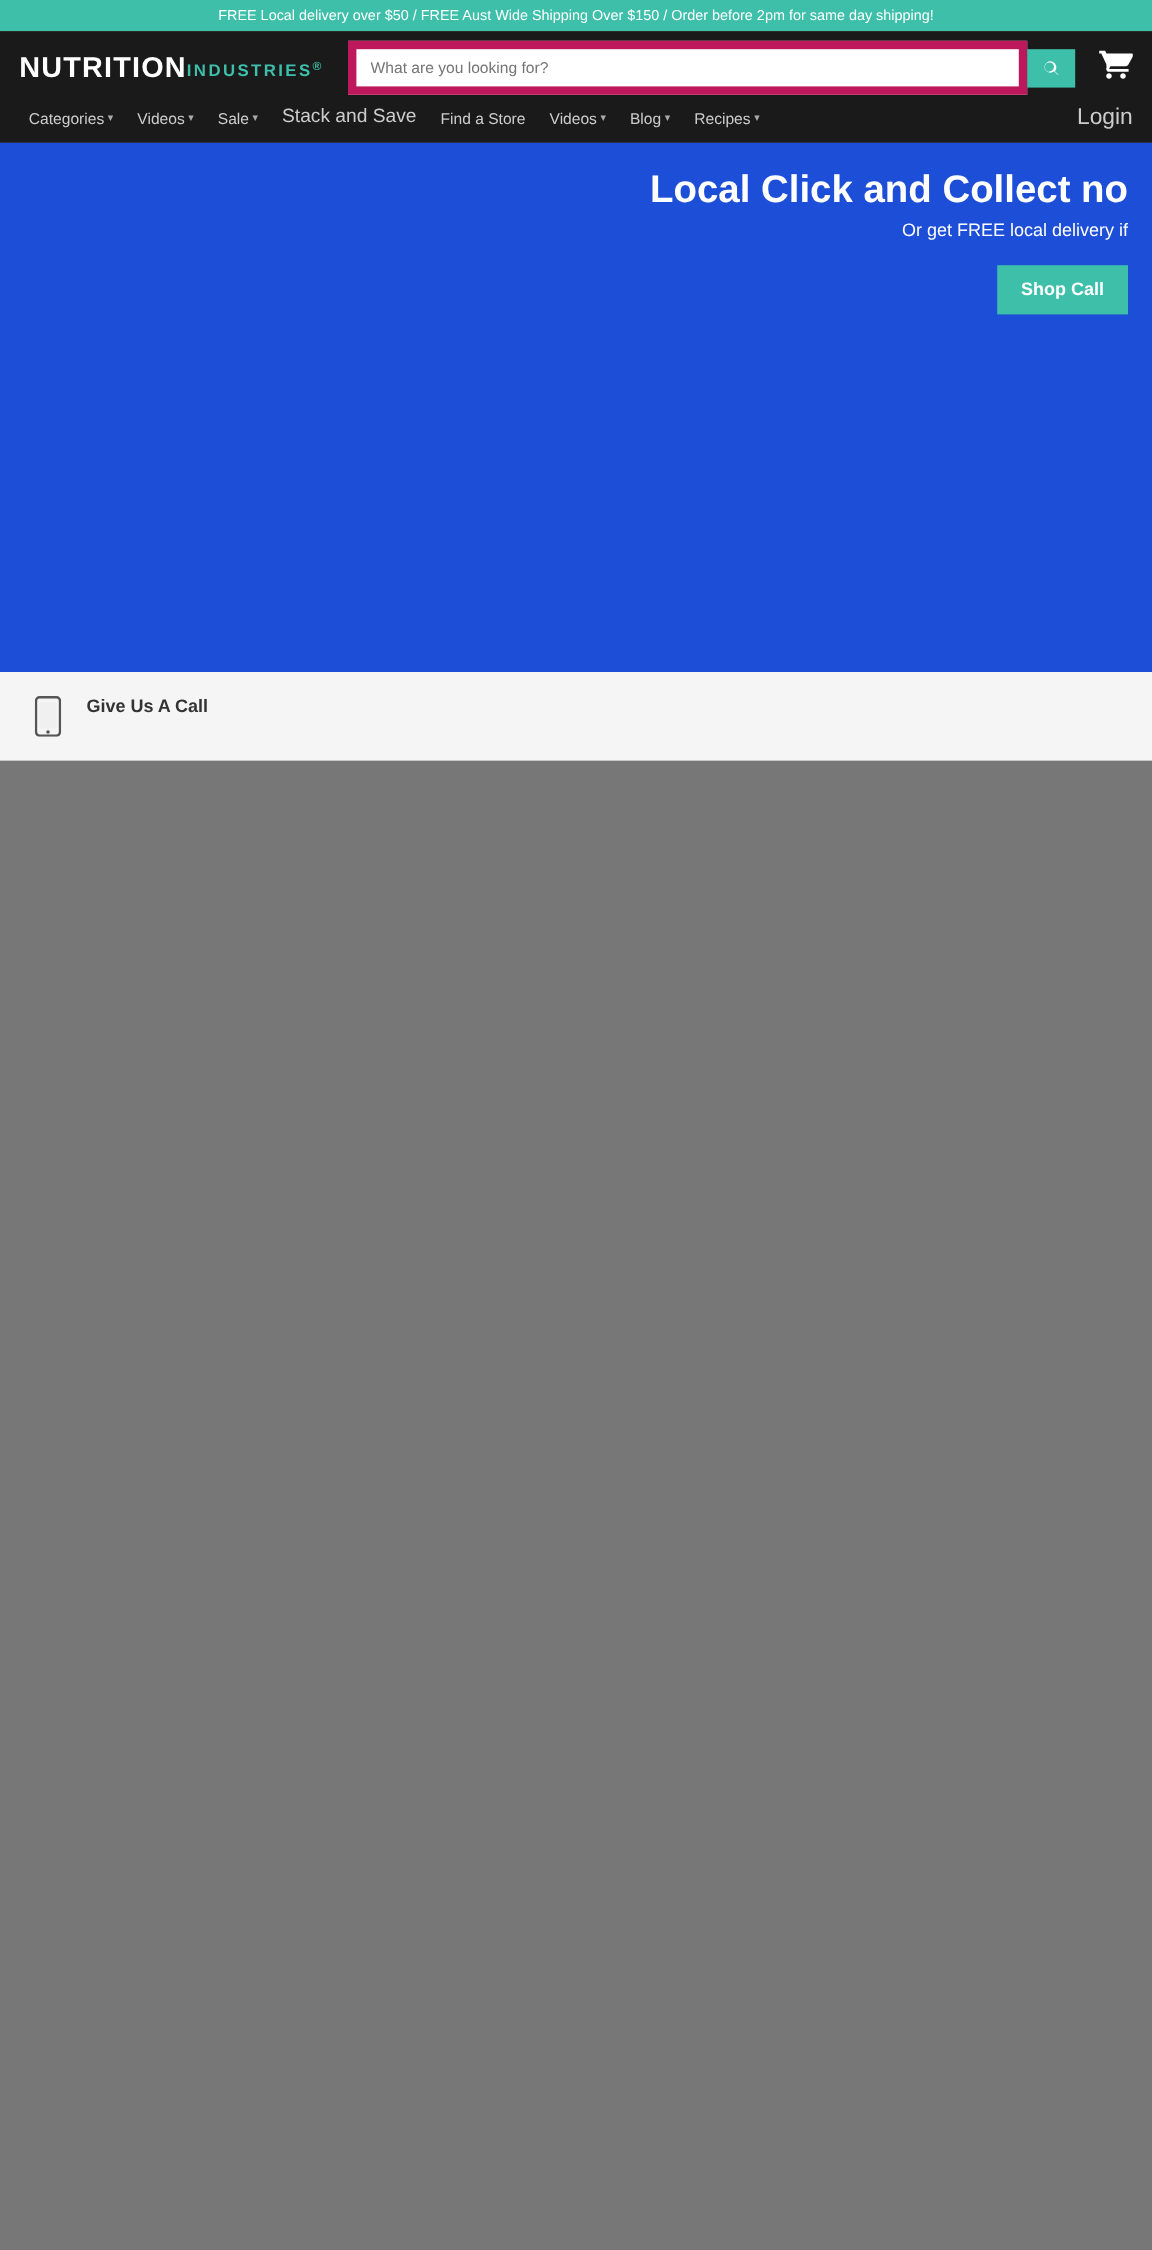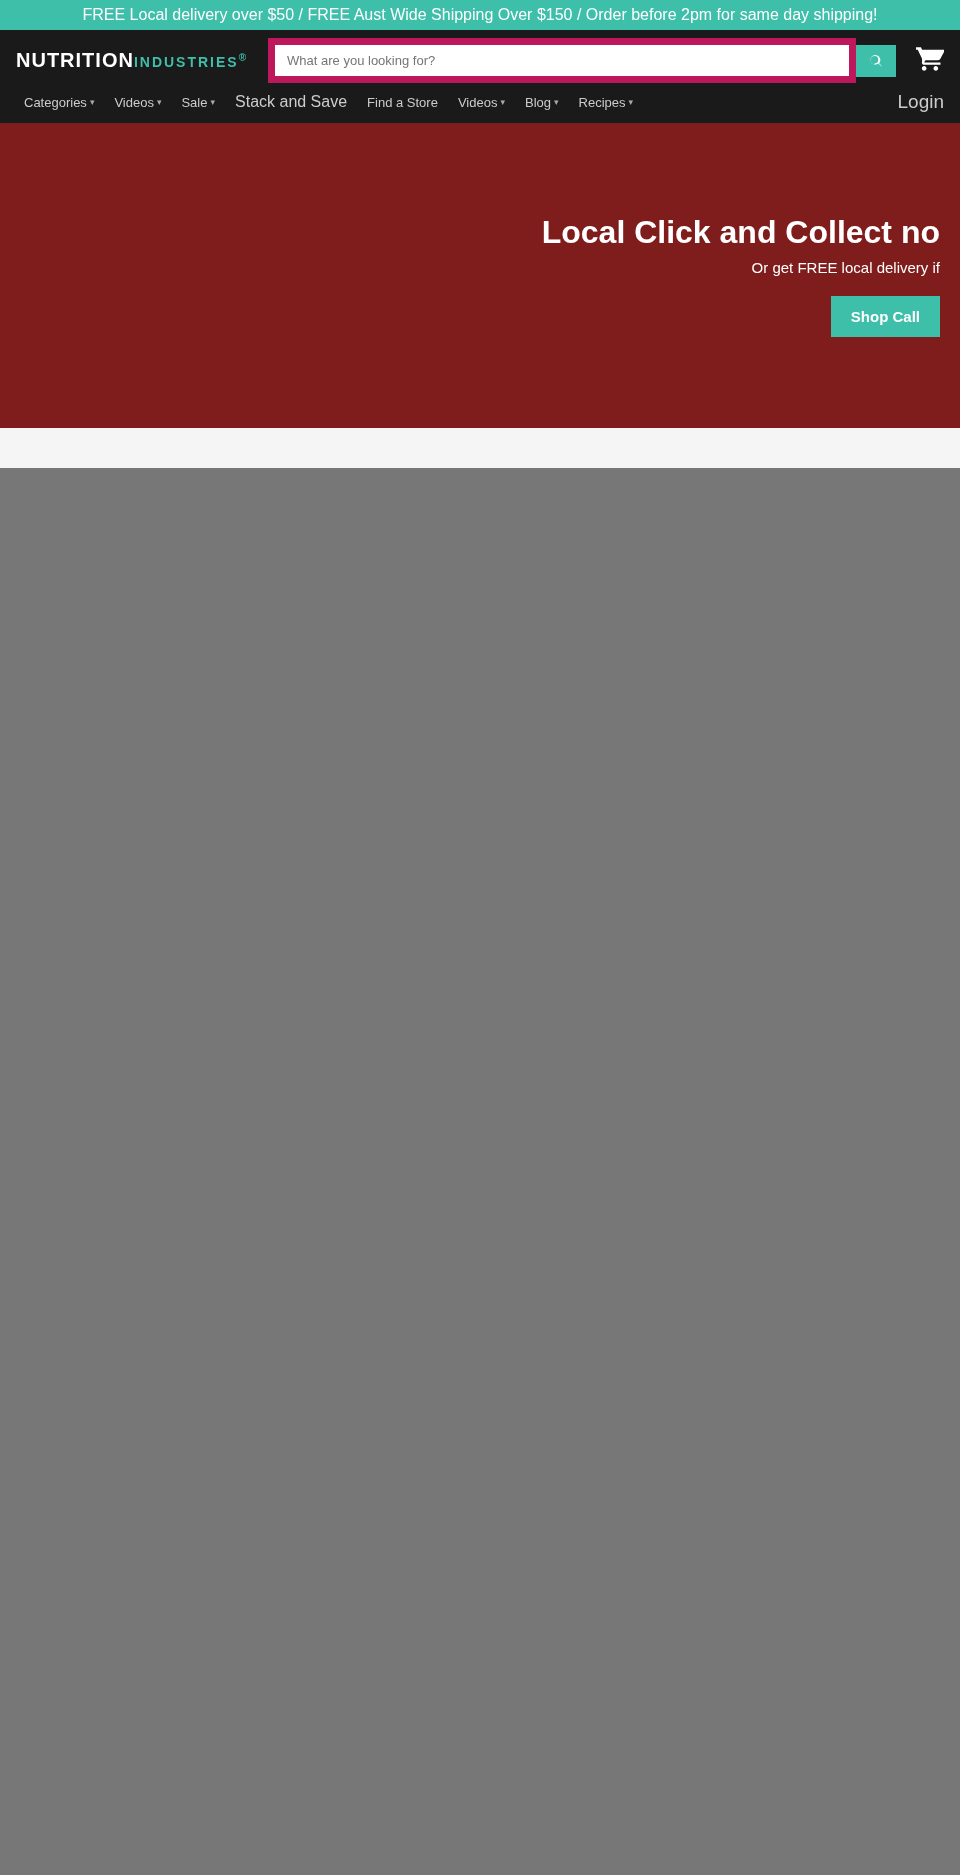--- a/index.html
+++ b/index.html
@@ -3,21 +3,21 @@
   <meta charset="utf-8">
   <style>
     * { margin: 0; padding: 0; box-sizing: border-box; }
     body { font-family: Arial, sans-serif; background: #777; width: 960px; min-height: 1875px; }
 
     
     .top-banner {
       background: #3dbfaa;
       color: white;
       text-align: center;
-      font-size: 16px;
+      font-size: 12px;
       padding: 6px 10px;
       font-weight: 400;
     }
 
     
     .header {
       background: #1a1a1a;
       padding: 8px 16px;
       display: flex;
       flex-direction: column;
@@ -31,21 +31,21 @@
     }
 
     .logo {
       display: flex;
       align-items: baseline;
       gap: 0;
     }
 
     .logo-nutrition {
       color: white;
-      font-size: 20px;
+      font-size: 24px;
       font-weight: 900;
       letter-spacing: 1px;
       text-transform: uppercase;
     }
 
     .logo-industries {
       color: #3dbfaa;
       font-size: 14px;
       font-weight: 700;
       text-transform: uppercase;
@@ -143,25 +143,25 @@
 
     .login-btn {
       margin-left: auto;
       color: #ccc;
       font-size: 19px;
       cursor: pointer;
     }
 
     
     .hero {
-      background: #7f1d1d;
-      height: 305px;
+      background: #1d4ed8;
+      height: 441px;
       position: relative;
       display: flex;
-      align-items: center;
+      align-items: flex-start;
       justify-content: flex-end;
       padding-right: 0;
       overflow: hidden;
     }
 
     .hero-content {
       text-align: right;
       padding: 20px 20px 20px 0;
       z-index: 2;
     }
@@ -308,15 +308,28 @@
   <div class="hero-content">
     <div class="hero-title">Local Click and Collect no</div>
     <div class="hero-subtitle">Or get FREE local delivery if</div>
     <button class="hero-btn">Shop Call</button>
   </div>
 </div>
 
 <div class="features">
 
 
+  <div class="feature-item">
+    <div class="feature-icon">
+      <svg width="22" height="34" viewBox="0 0 22 34" fill="none" xmlns="http://www.w3.org/2000/svg">
+        <rect x="1" y="1" width="20" height="32" rx="3" stroke="#555" stroke-width="2" fill="none"></rect>
+        <rect x="4" y="5" width="14" height="22" rx="1" fill="#f0f0f0"></rect>
+        <circle cx="11" cy="30" r="1.5" fill="#555"></circle>
+      </svg>
+    </div>
+    <div class="feature-text-group">
+      <div class="feature-title">Give Us A Call</div>
+      <div class="feature-subtitle"></div>
+    </div>
+  </div>
 </div>
 
 <div class="gray-area"></div>
 
 </body></html>

